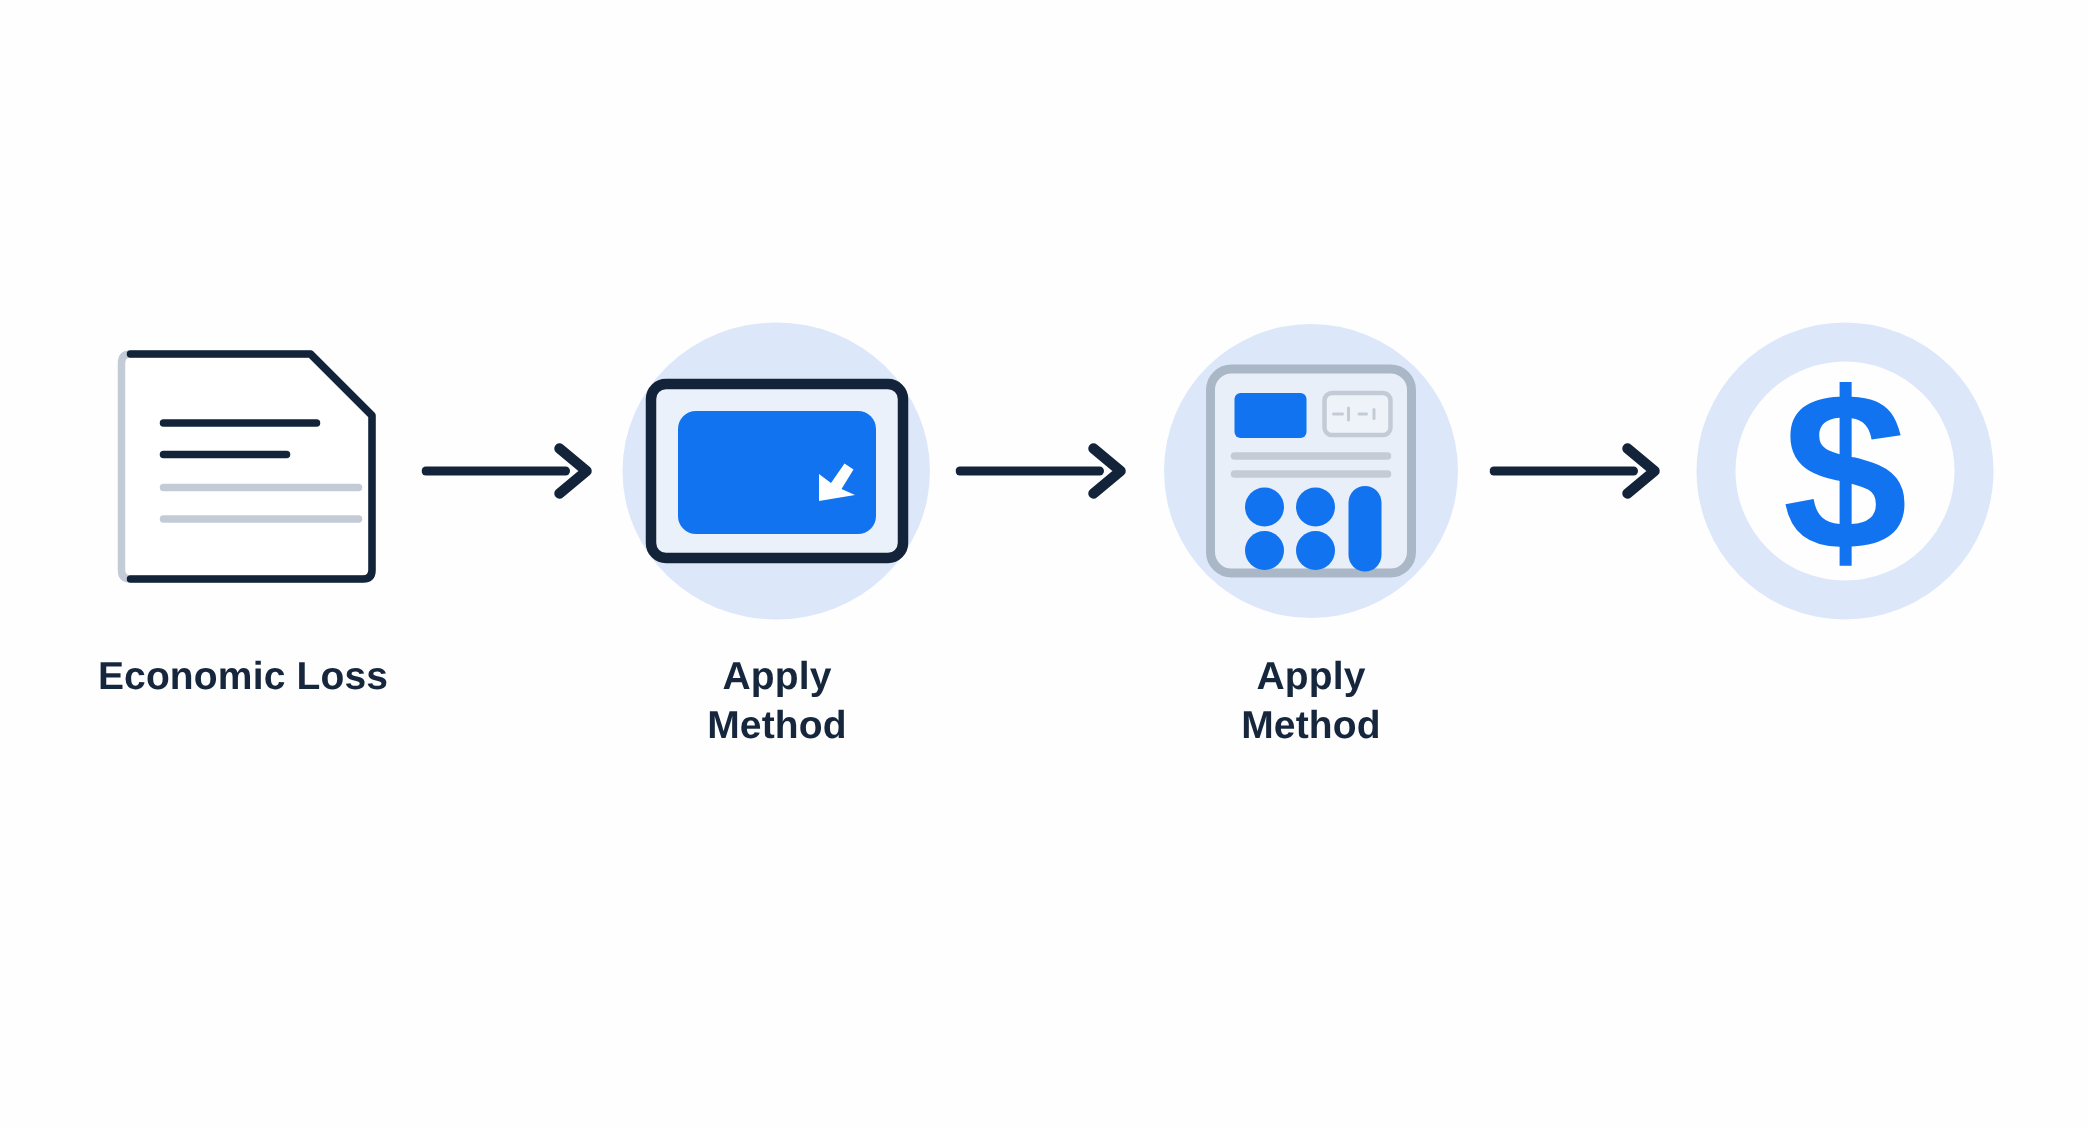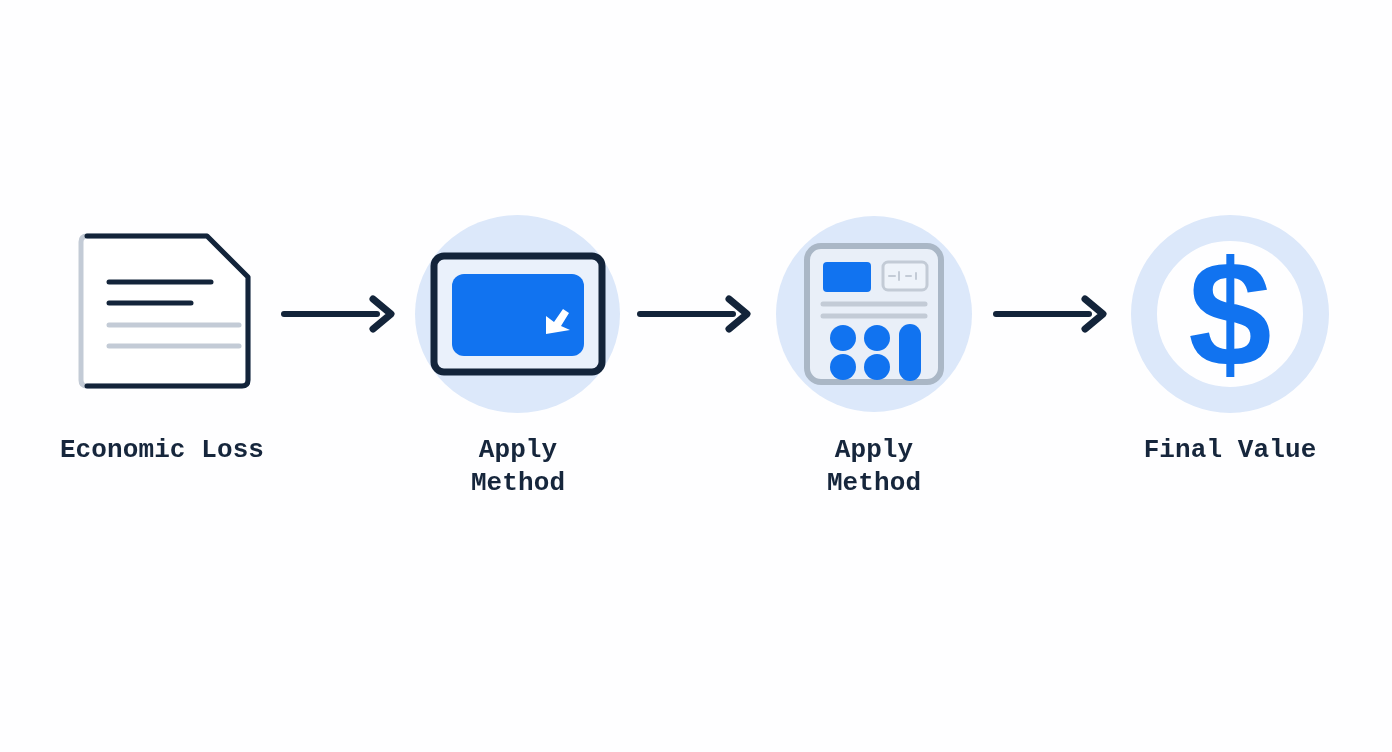--- a/index.html
+++ b/index.html
@@ -53,21 +53,20 @@
 
   .step-label {
     margin-top: 14px;
     font-size: 26px;
     font-weight: 600;
     letter-spacing: 0.1px;
     line-height: 1.28;
     text-align: center;
     color: #16263c;
     white-space: pre-line;
-    font-family: Liberation Mono, monospace;
   }
 
   
   .arrow-area {
     width: 126px;
     height: 212px;
     display: flex;
     align-items: center;
     justify-content: center;
   }
@@ -167,17 +166,16 @@
       </svg>
     </div>
 
     <div class="flow-step">
       <div class="icon-area">
         <svg class="icon-svg" width="200" height="200" viewBox="0 0 200 200">
           <circle cx="100" cy="100" r="86" fill="none" stroke="#dce8fa" stroke-width="26"></circle>
           <text x="100" y="100" fill="#1173f0" font-family="'Liberation Sans', 'DejaVu Sans', sans-serif" font-size="150" font-weight="bold" text-anchor="middle" dominant-baseline="central">$</text>
         </svg>
       </div>
-      <div class="step-label">Final Value</div>
     </div>
 
   </div>
 </div>
 
 </body></html>

